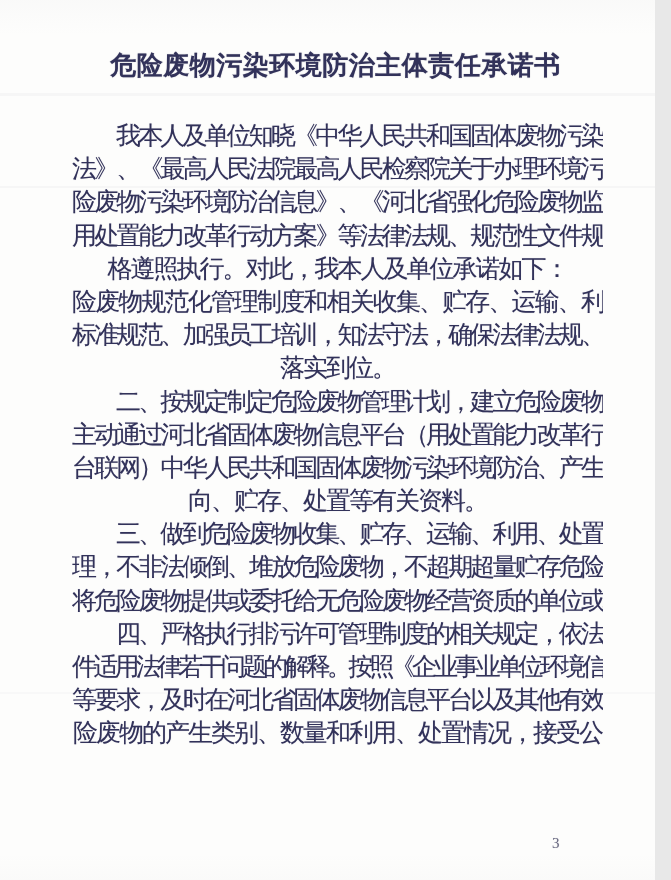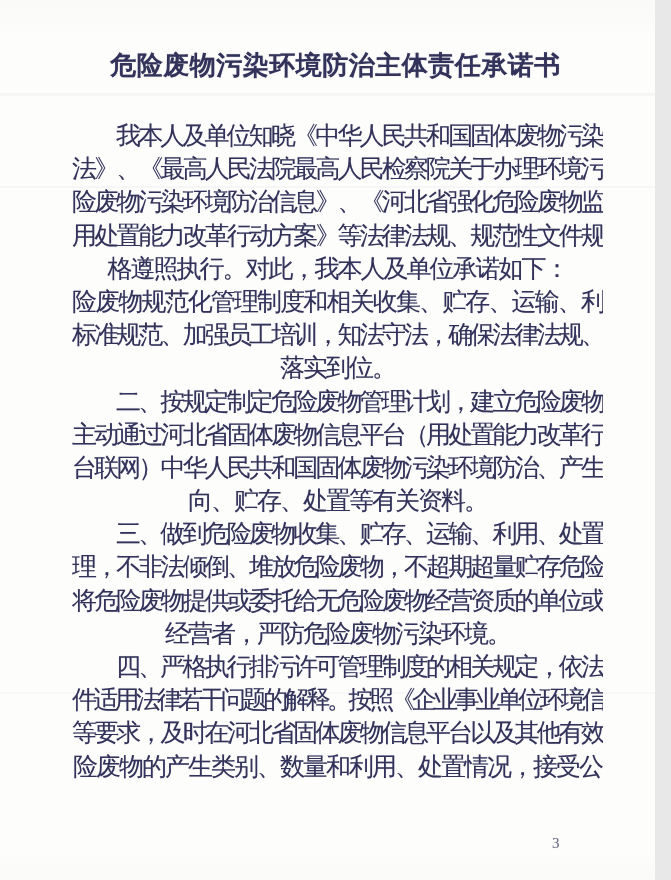--- a/index.html
+++ b/index.html
@@ -80,21 +80,20 @@
     <div class="line">险废物规范化管理制度和相关收集、贮存、运输、利用、处置等</div>
     <div class="line">标准规范、加强员工培训，知法守法，确保法律法规、规范要求</div>
     <div class="line last">落实到位。</div>
     <div class="line first">二、按规定制定危险废物管理计划，建立危险废物管理台账，</div>
     <div class="line">主动通过河北省固体废物信息平台（用处置能力改革行动方案</div>
     <div class="line">台联网）中华人民共和国固体废物污染环境防治、产生量、流</div>
     <div class="line last">向、贮存、处置等有关资料。</div>
     <div class="line first">三、做到危险废物收集、贮存、运输、利用、处置全过程管</div>
     <div class="line">理，不非法倾倒、堆放危险废物，不超期超量贮存危险废物，不</div>
     <div class="line">将危险废物提供或委托给无危险废物经营资质的单位或其他生产</div>
-    <div class="line last">经营者，严防危险废物污染环境。</div>
     <div class="line first">四、严格执行排污许可管理制度的相关规定，依法及时公开危</div>
     <div class="line tight">件适用法律若干问题的解释。按照《企业事业单位环境信息公开办法》</div>
     <div class="line">等要求，及时在河北省固体废物信息平台以及其他有效途径公开危</div>
     <div class="line last">险废物的产生类别、数量和利用、处置情况，接受公众监督。</div>
   </div>
 
   <div class="page-num">3</div>
 </div>
 
 </body></html>

